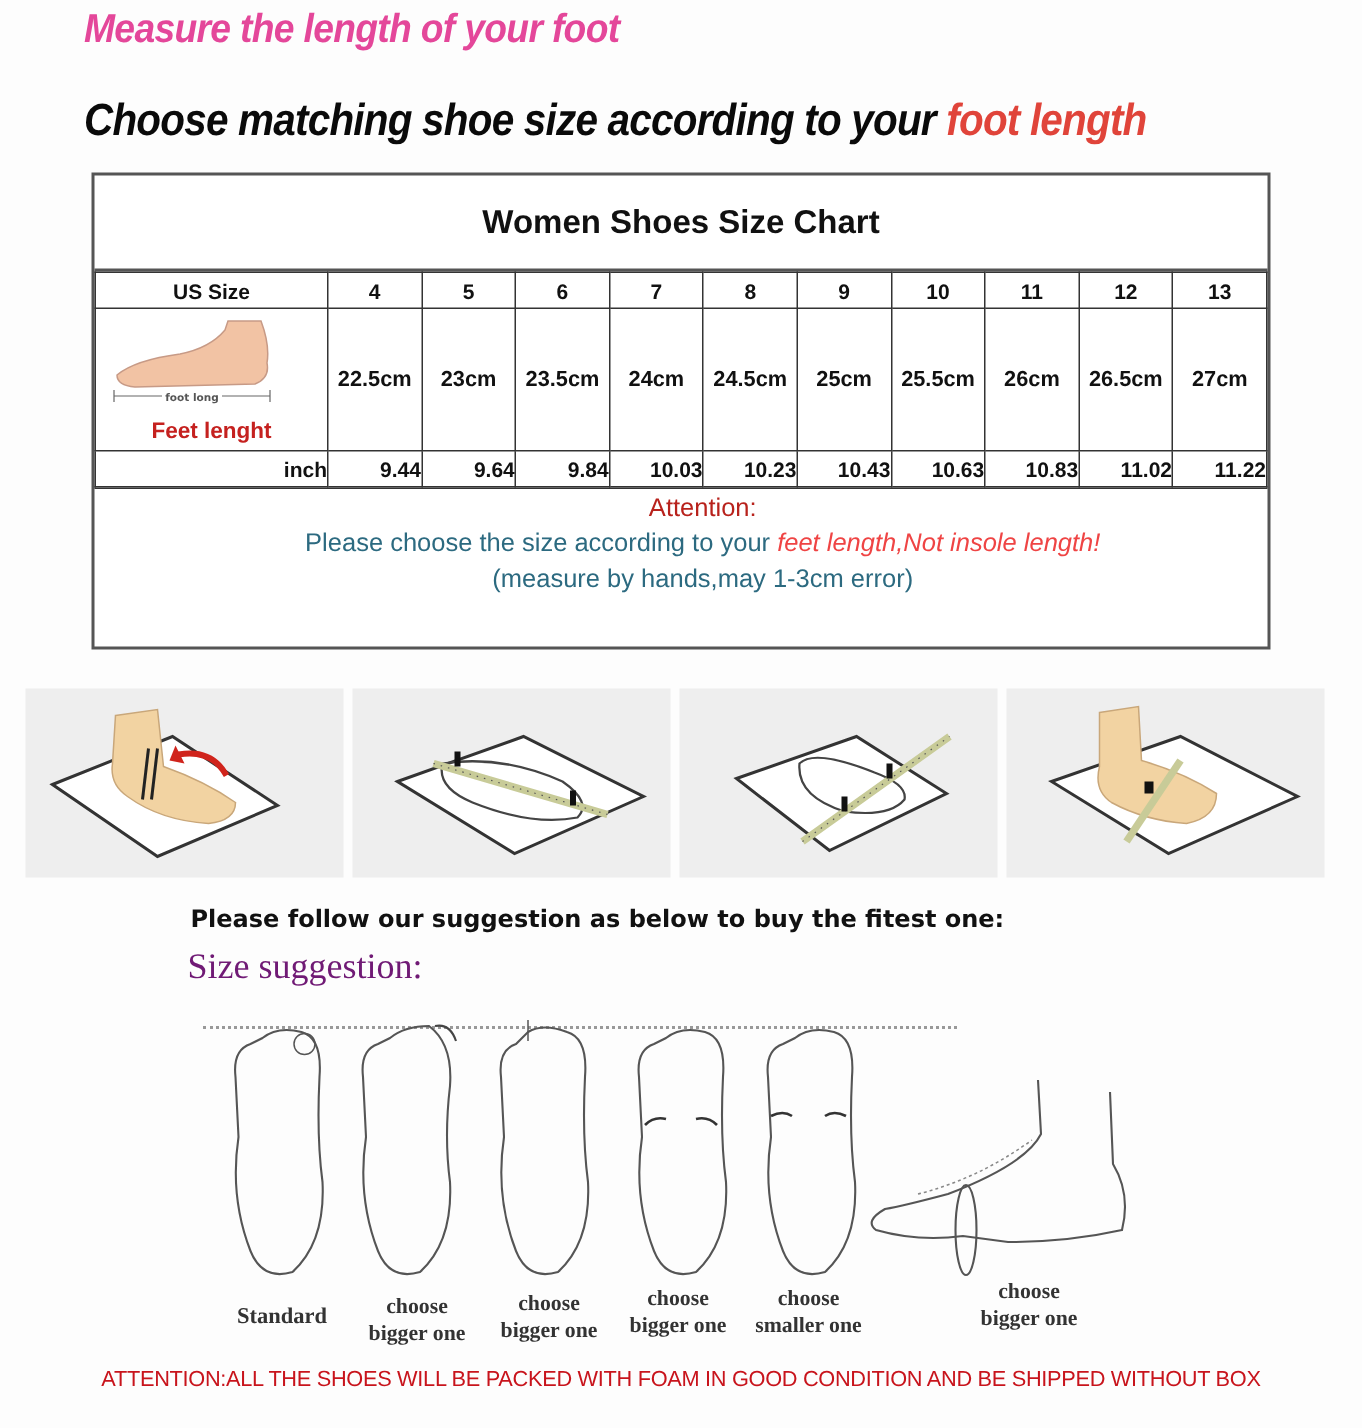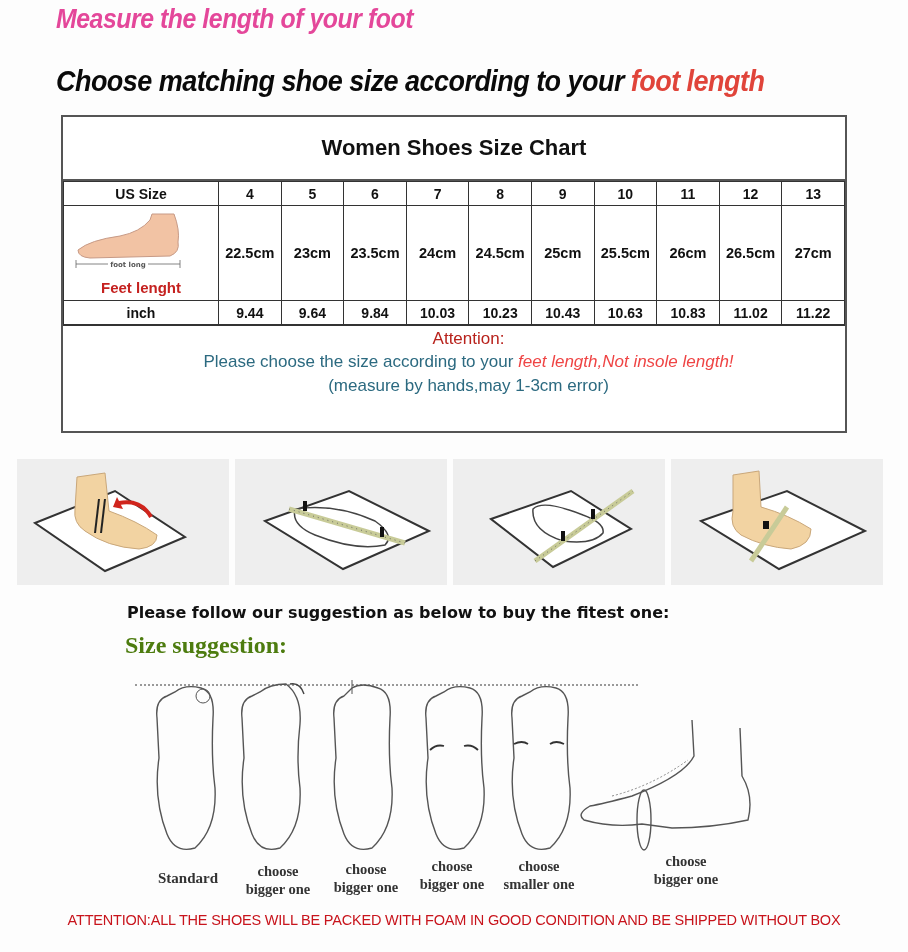--- a/index.html
+++ b/index.html
@@ -24,41 +24,41 @@
   .chart { position: absolute; left: 61px; top: 115px; width: 786px; height: 318px;
     border: 2px solid #555; background: #fff; }
   .chart-title { height: 64px; display: flex; align-items: center; justify-content: center;
     font-weight: bold; font-size: 22px; color: #111; border-bottom: 2px solid #555; }
   table.sizes { border-collapse: collapse; width: 100%; table-layout: fixed; }
   table.sizes td { border: 1px solid #333; text-align: center; font-weight: bold;
     font-size: 14px; color: #111; padding: 0; }
   table.sizes col.lab { width: 155px; }
   tr.r-us td, tr.r-eu td { height: 24px; }
   tr.r-cm td { height: 95px; font-size: 14.5px; }
-  tr.r-in td { height: 24px; font-size: 14px; }
+  tr.r-in td { height: 24px; font-size: 14px; text-align: right; }
   .foot-cell { position: relative; }
   .foot-svg { position: absolute; left: 6px; top: 4px; }
   .feet-label { position: absolute; left: 0; right: 0; bottom: 4px; color: #c5211f;
     font-size: 15px; font-weight: bold; }
 
   .attn { height: 100px; text-align: center; border-top: 1px solid #333; padding-top: 2px; padding-left: 29px; }
   .attn .a-title { color: #b8221c; font-size: 17px; line-height: 22px; }
   .attn .a-line { color: #2c6a80; font-size: 17px; line-height: 24px; }
   .attn .red { color: #ef4444; font-style: italic; }
   .attn .red-bold { color: #b8221c; font-weight: bold; }
 
   
   .steps { position: absolute; top: 459px; left: 17px; width: 866px; height: 126px; display: flex; gap: 6px; }
   .step { flex: 1; background: #eeeeee; position: relative; }
   .step svg { position: absolute; left: 0; top: 0; }
 
   .suggest-intro { position: absolute; left: 127px; top: 603px;
     font-family: "DejaVu Sans", sans-serif; font-weight: bold; font-size: 16px; color: #111; }
   .suggest-title { position: absolute; left: 125px; top: 632px;
-    font-family: "Liberation Serif", serif; font-weight: bold; font-size: 24px; color: #4d7c0f; }
+    font-family: "Liberation Serif", serif; font-weight: normal; font-size: 24px; color: #701a75; }
 
   .dotted { position: absolute; left: 135px; top: 684px; width: 503px; border-top: 2px dotted #999; }
 
   .foot-fig { position: absolute; top: 678px; }
   .fig-label { position: absolute; font-family: "Liberation Serif", serif; font-weight: bold;
     font-size: 14.5px; color: #333; text-align: center; line-height: 18px; }
 
   .bottom-notice { position: absolute; left: 0; right: 0; top: 912px; text-align: center;
     font-family: "Liberation Sans", sans-serif; font-size: 14.5px; color: #c8141c; letter-spacing: -0.2px; }
 </style>

